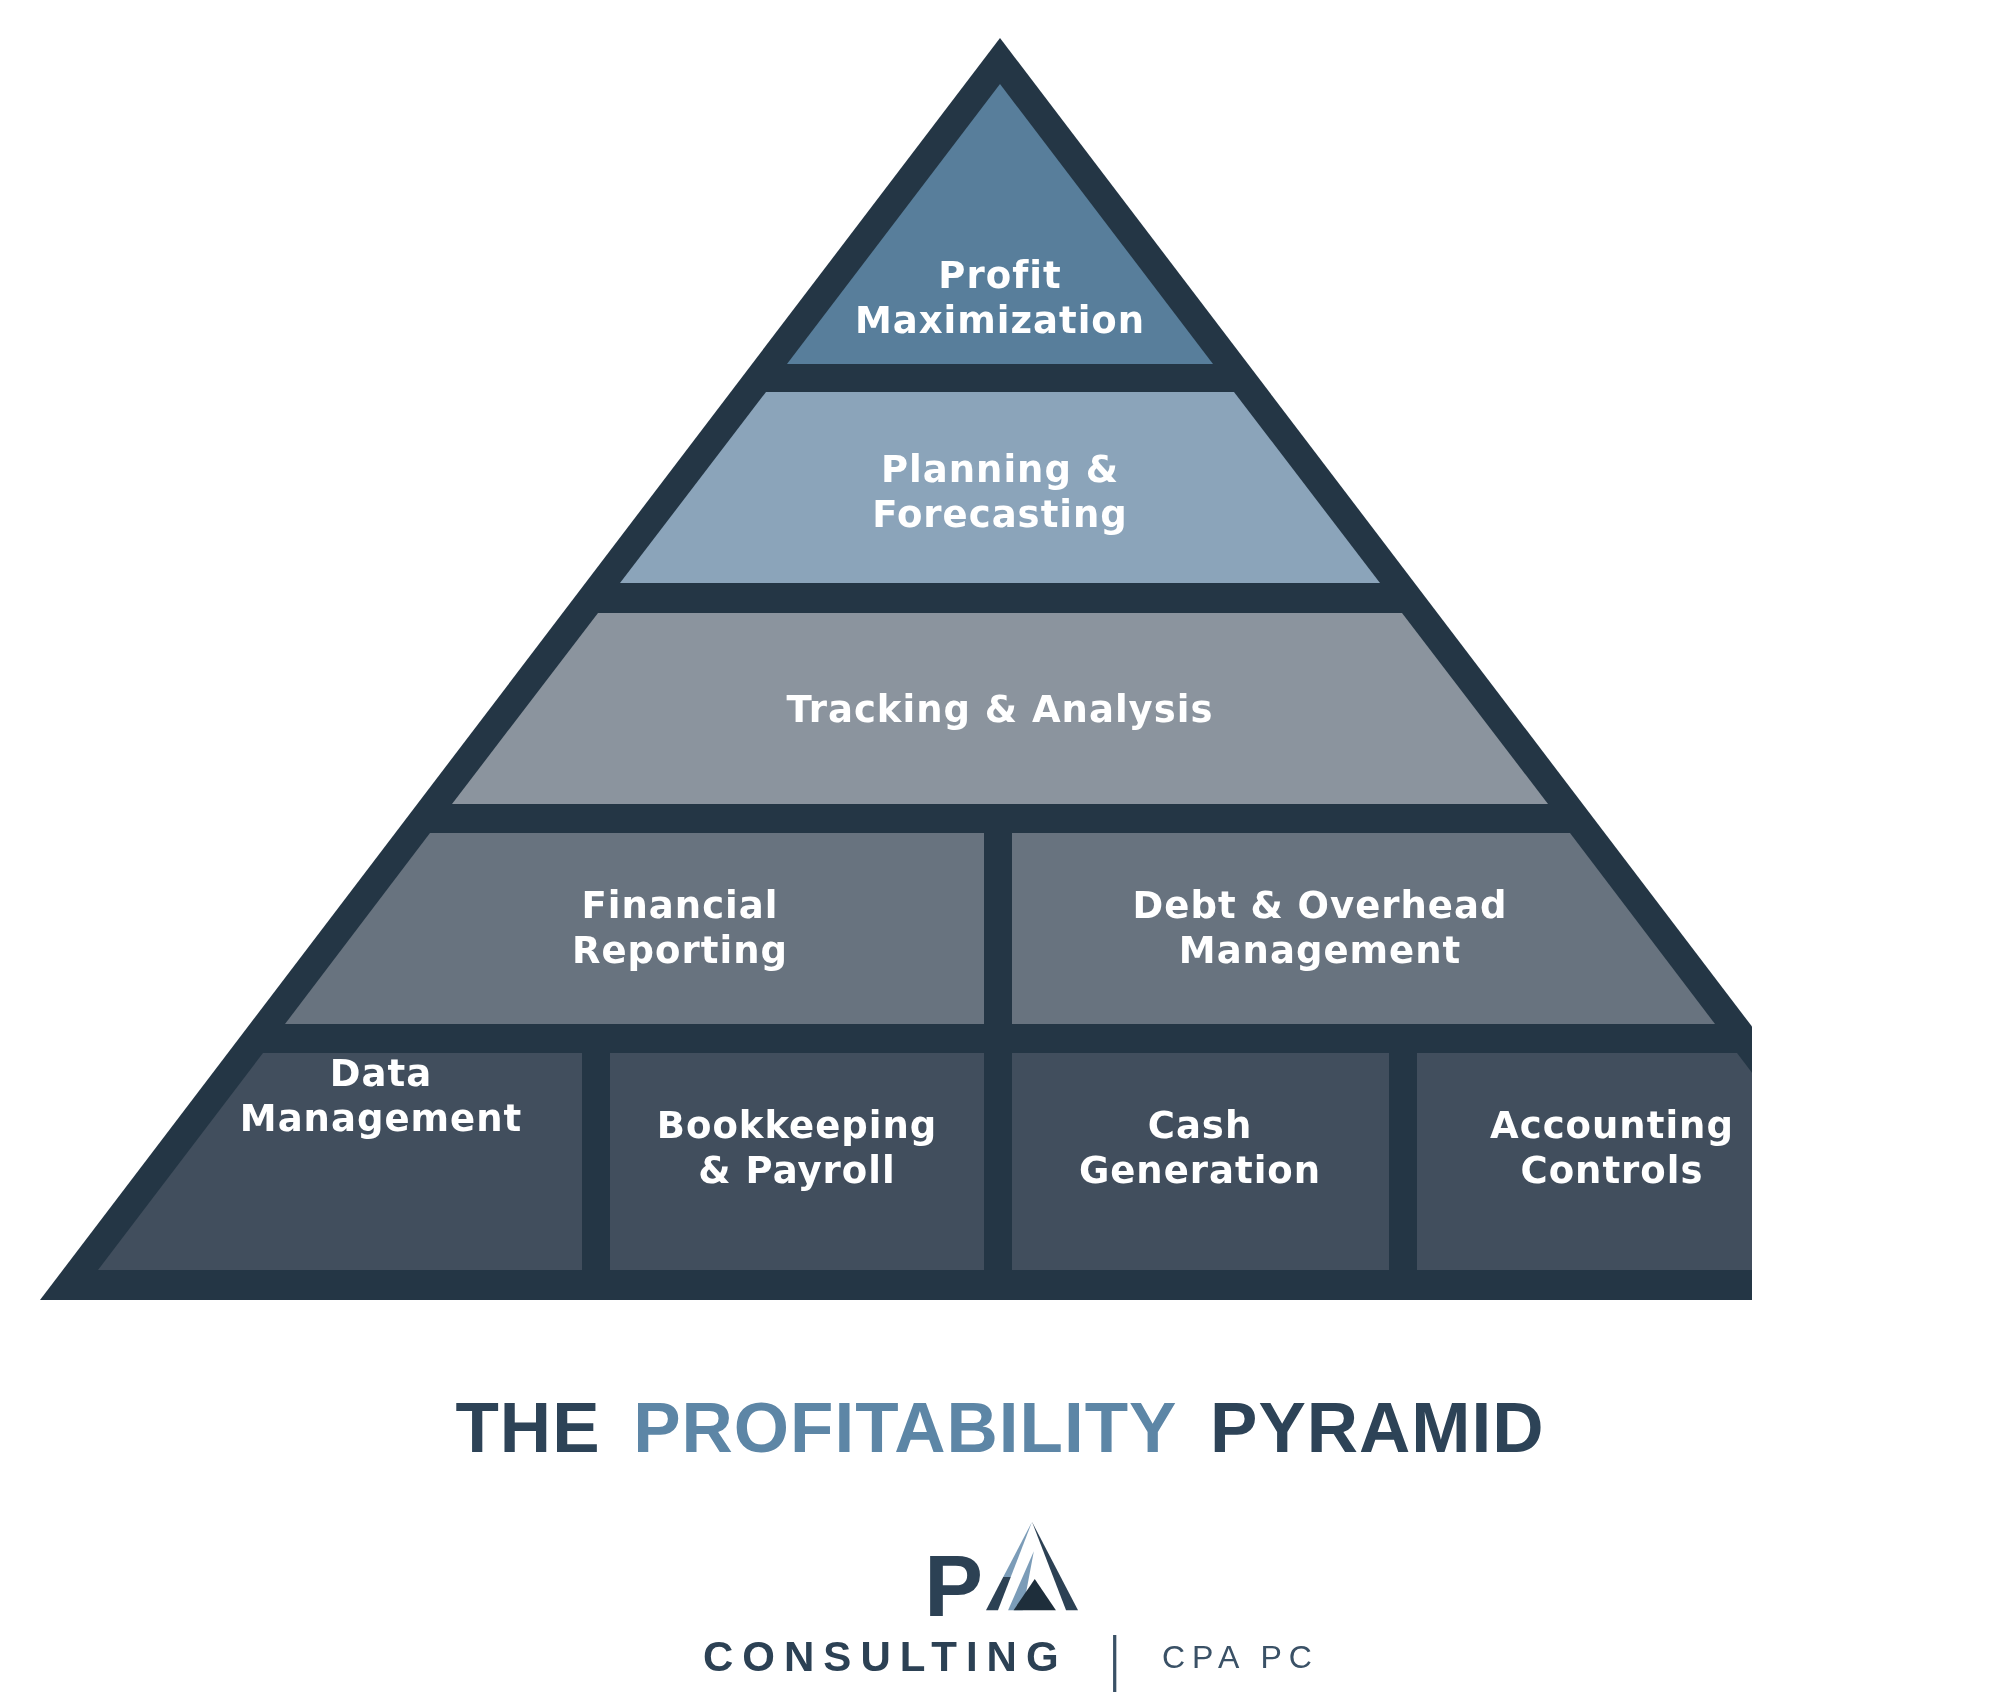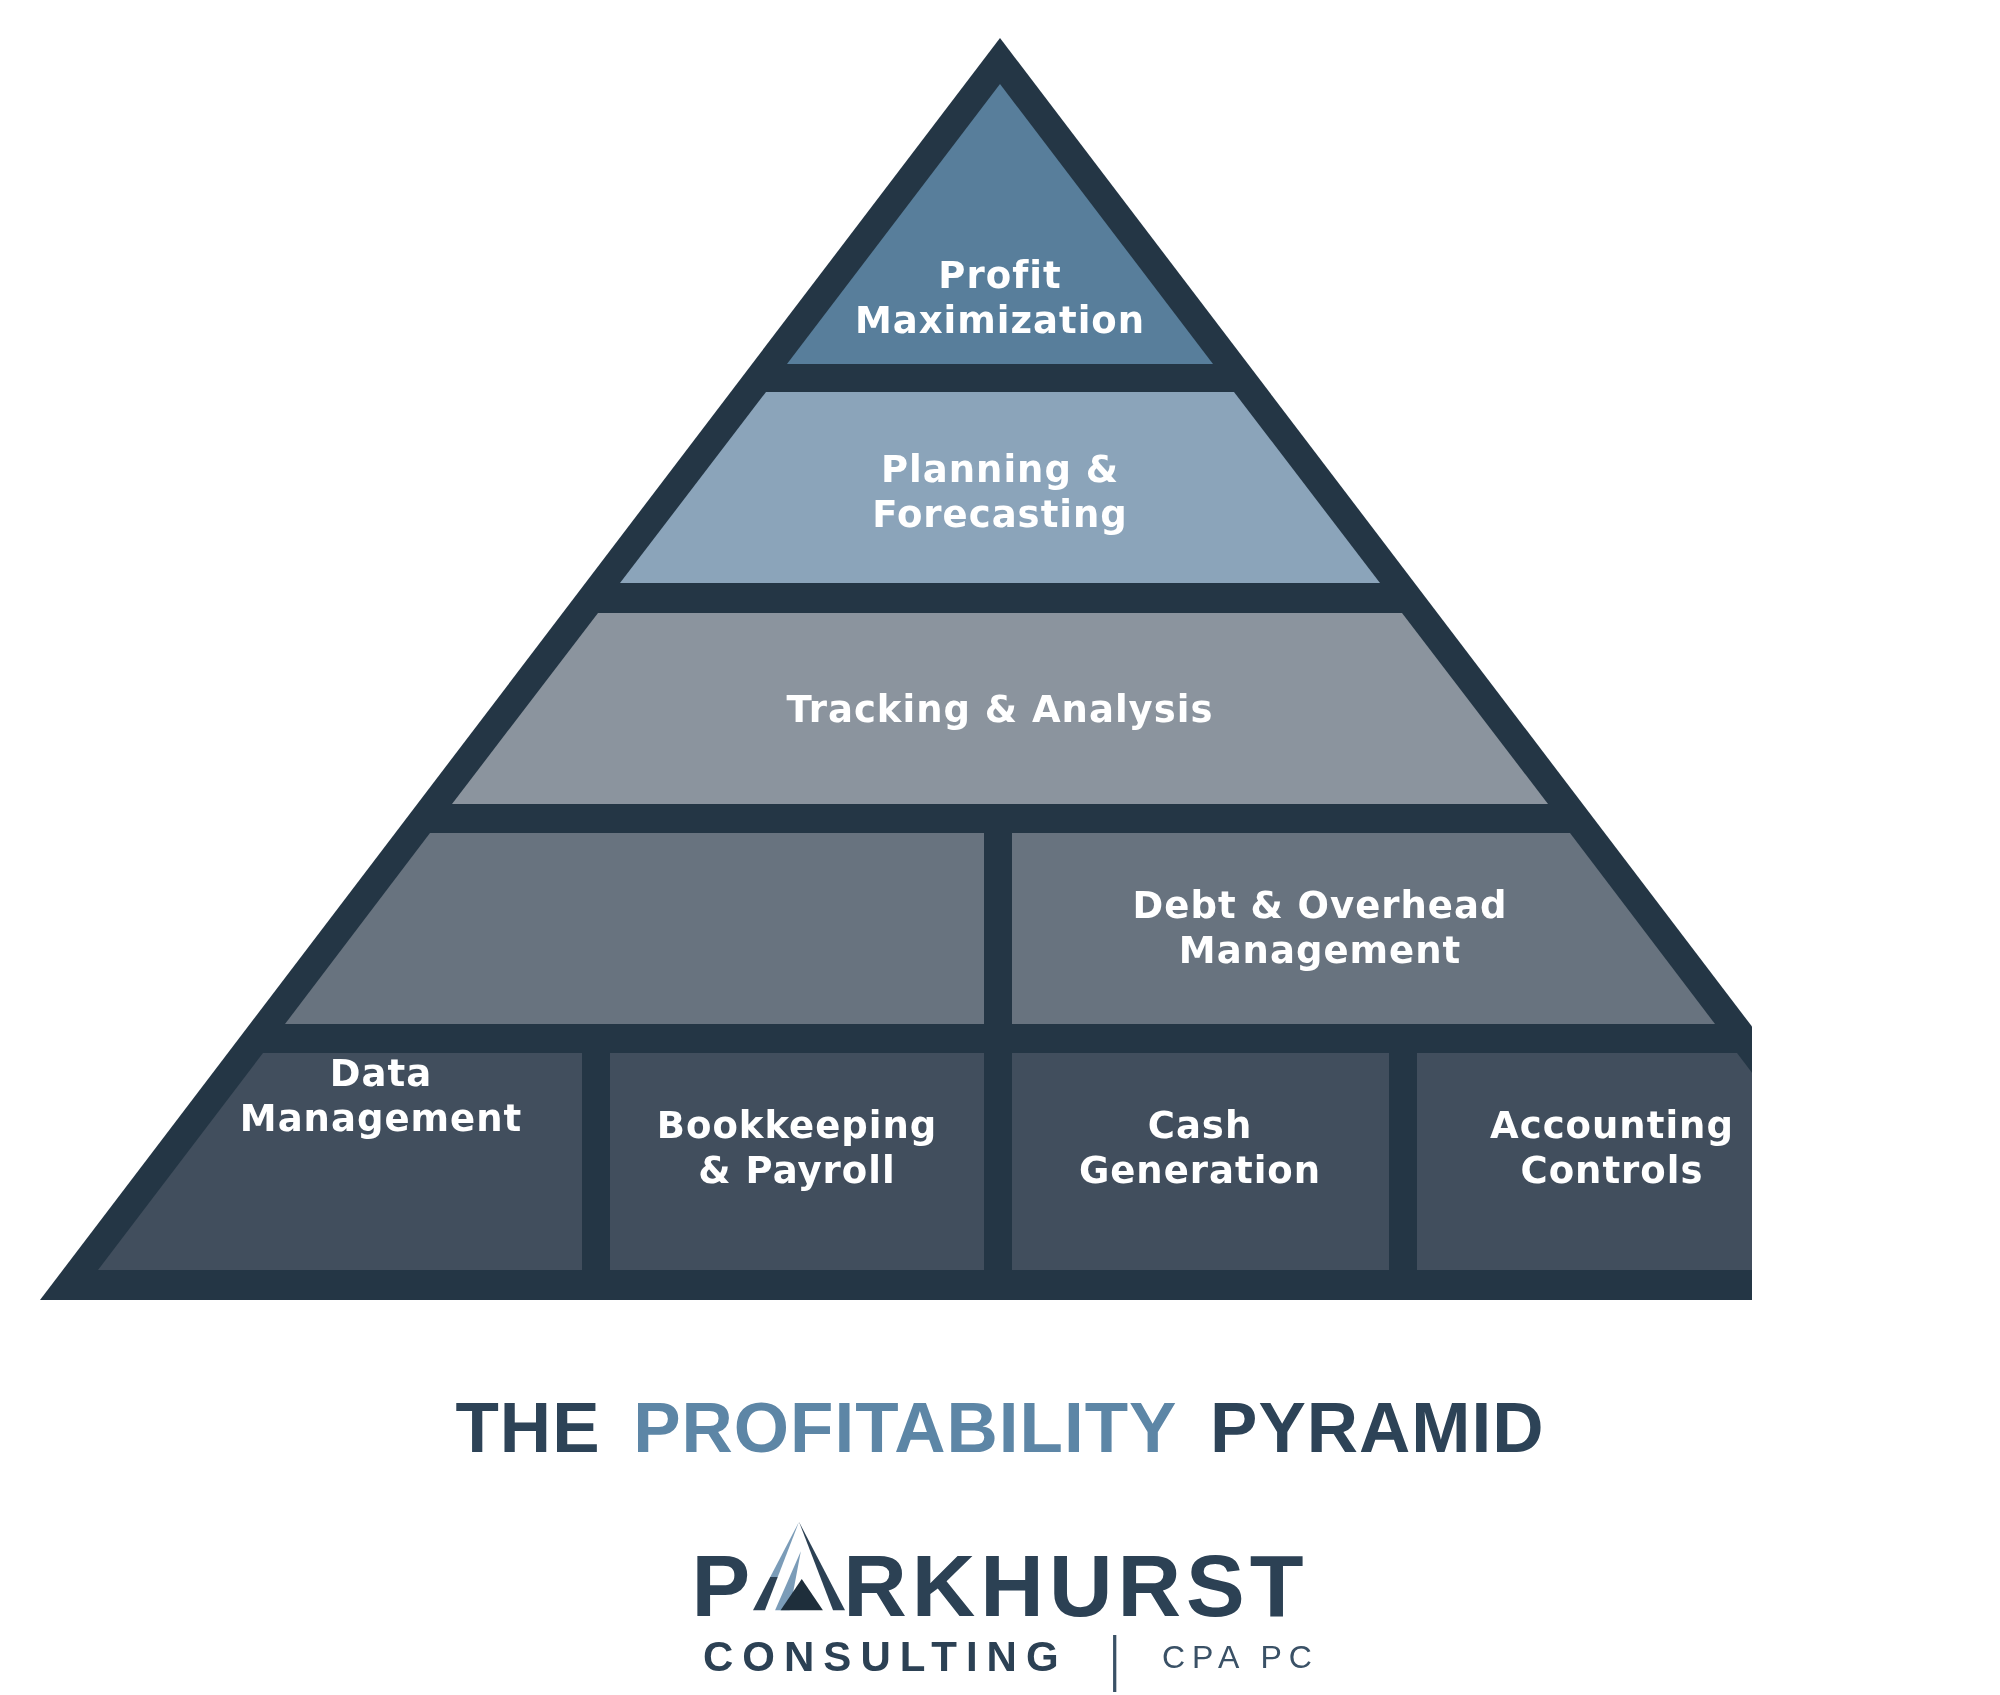--- a/index.html
+++ b/index.html
@@ -52,20 +52,22 @@
     <polygon points="610,1053 984,1053 984,1270 610,1270" fill="#414e5d"></polygon>
     <polygon points="1012,1053 1389,1053 1389,1270 1012,1270" fill="#414e5d"></polygon>
     <polygon points="1417,1053 1737,1053 1902,1270 1417,1270" fill="#414e5d"></polygon>
   </svg>
 
   <div class="tier-label lbl-t1">Profit
 Maximization</div>
   <div class="tier-label lbl-t2">Planning &amp;
 Forecasting</div>
   <div class="tier-label lbl-t3">Tracking &amp; Analysis</div>
+  <div class="tier-label lbl-t4a">Financial
+Reporting</div>
   <div class="tier-label lbl-t4b">Debt &amp; Overhead
 Management</div>
   <div class="tier-label lbl-t5a">Data
 Management</div>
   <div class="tier-label lbl-t5b">Bookkeeping
 &amp; Payroll</div>
   <div class="tier-label lbl-t5c">Cash
 Generation</div>
   <div class="tier-label lbl-t5d">Accounting
 Controls</div>
@@ -78,21 +80,20 @@
 
   <div class="logo-row">
     <span class="logo-word">P</span>
     <svg class="mountain" width="92" height="92" viewBox="0 0 100 100">
       <polygon points="50,2 18.7,62 26.9,62" fill="#7b9cb8"></polygon>
       <polygon points="18.7,62 26.9,62 13,98 0,98" fill="#2c4154"></polygon>
       <polygon points="50,2 100,98 87,98" fill="#2c4154"></polygon>
       <polygon points="52,34 24,98 40,98" fill="#7b9cb8"></polygon>
       <polygon points="30,98 76,98 53,64" fill="#1e2e3b"></polygon>
     </svg>
-    <span class="logo-word">RKHURST</span>
   </div>
 
   <div class="logo-sub">
     <span class="logo-consulting">CONSULTING</span>
     <span class="logo-pipe">|</span>
     <span class="logo-cpa">CPA PC</span>
   </div>
 
 </div>
 

